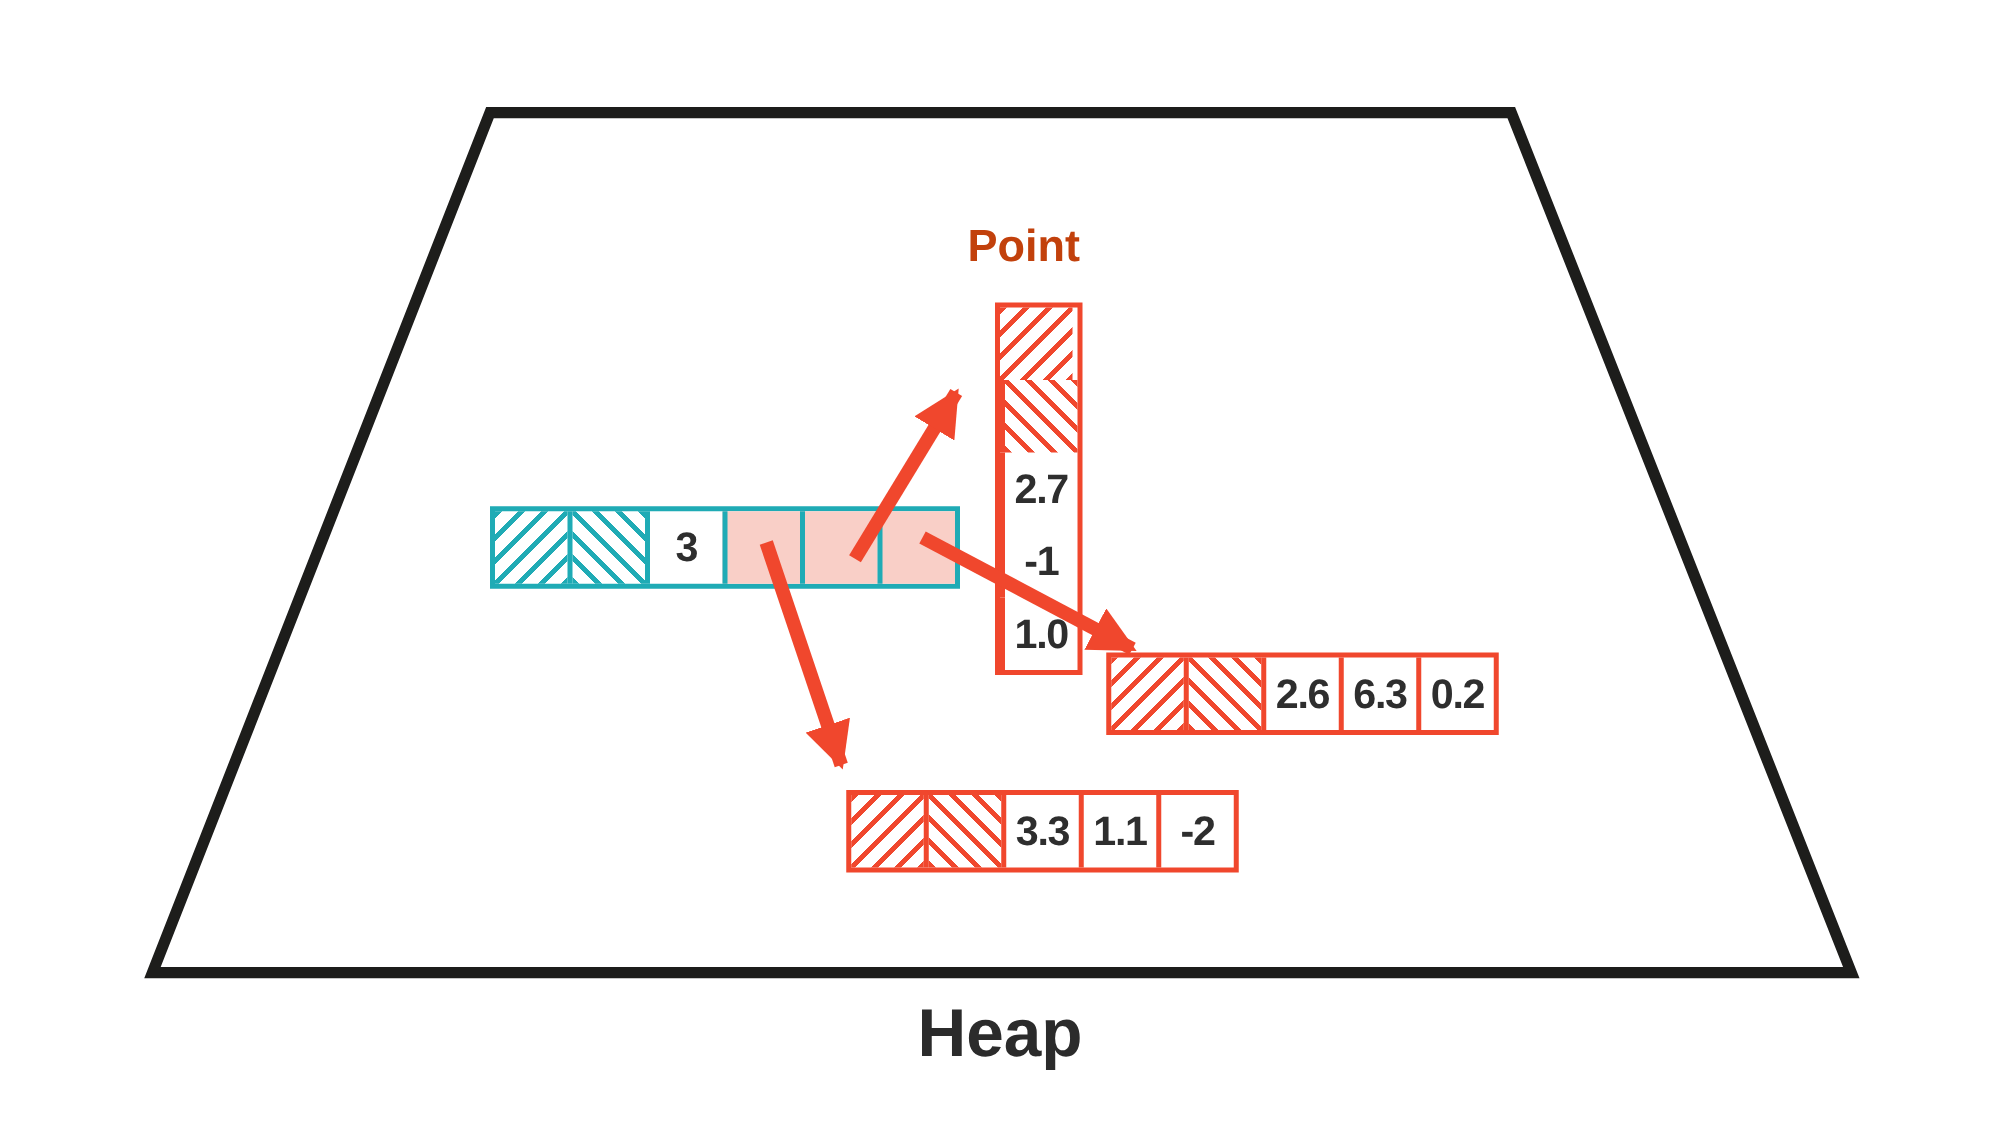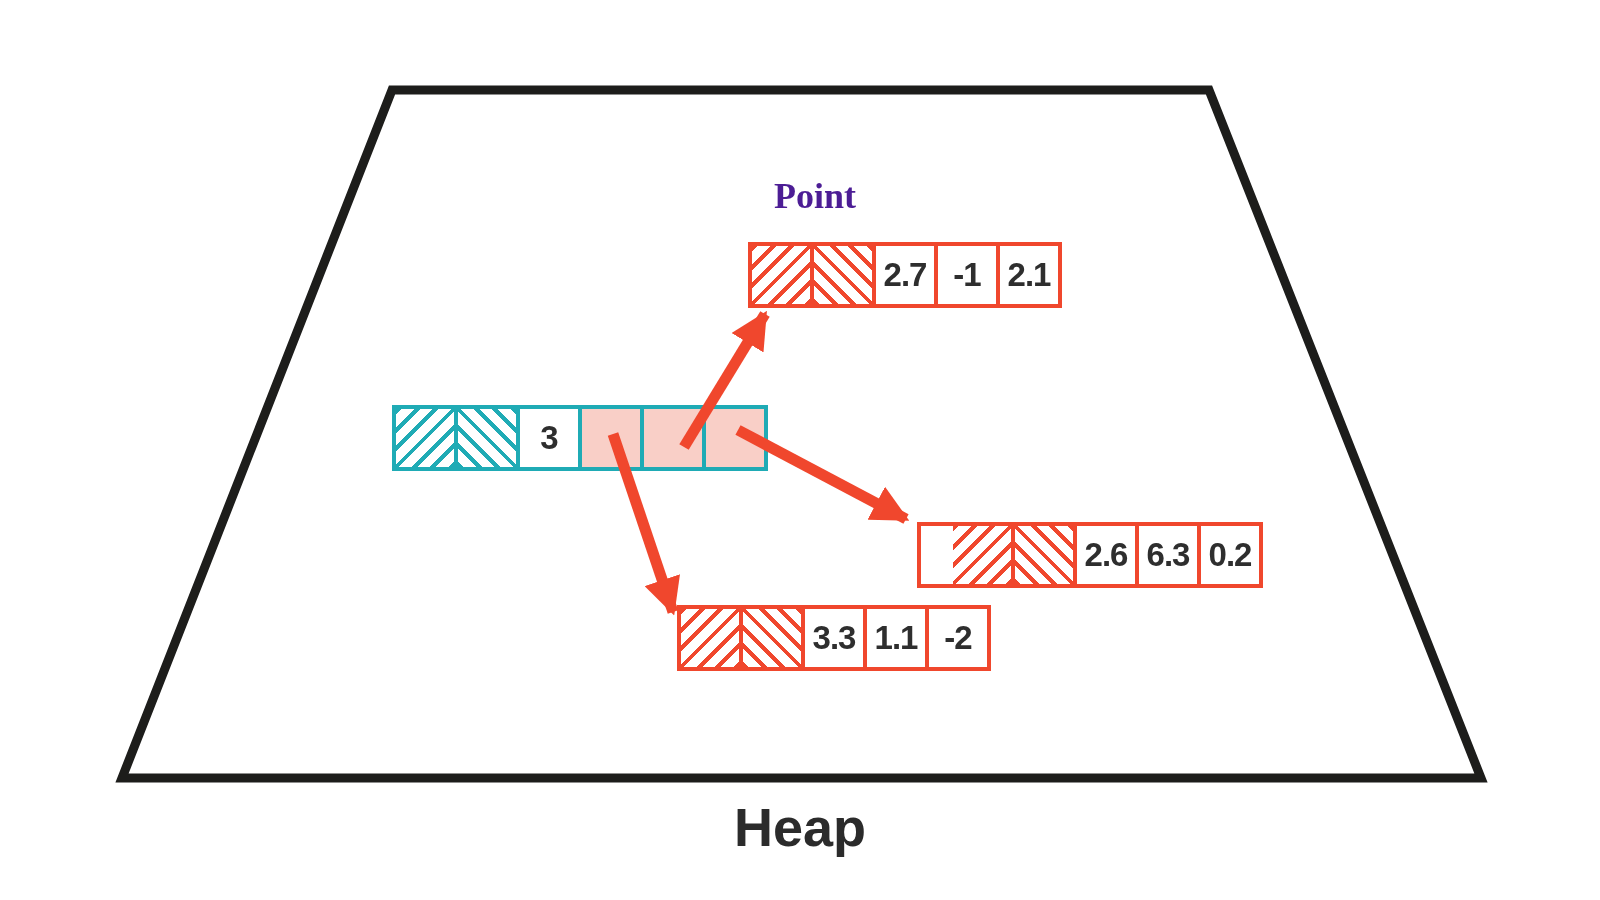--- a/index.html
+++ b/index.html
@@ -47,23 +47,23 @@
     border: 4px solid #1fabb5;
     left: 392px; top: 405px;
   }
   .pobj {
     --accent: #f0472d;
     border: 4px solid #f0472d;
   }
   .array .cell + .cell { border-left: 4px solid #1fabb5; }
   .pobj  .cell + .cell { border-left: 4px solid #f0472d; }
 
-  #pobj-0 { left: 748px; top: 242px; }
-  #pobj-1 { left: 917px; top: 522px; padding-left: 32px; }
-  #pobj-2 { left: 677px; top: 605px; }
+  #pobj-0 { left: 796px; top: 242px; flex-direction: column; }
+  #pobj-1 { left: 885px; top: 522px; }
+  #pobj-2 { left: 677px; top: 632px; }
 
   .hatch-a {
     background-image: repeating-linear-gradient(
       135deg, var(--accent) 0px, var(--accent) 4px,
       transparent 4px, transparent 13px);
   }
   .hatch-b {
     background-image: repeating-linear-gradient(
       45deg, var(--accent) 0px, var(--accent) 4px,
       transparent 4px, transparent 13px);
@@ -71,24 +71,24 @@
   .ref { background-color: #f9cfc7; }
   .teal-num { color: #1fabb5; font-size: 37px; }
 
   
   .label {
     position: absolute;
     z-index: 3;
     white-space: nowrap;
   }
   .mono {
-    font-family: Liberation Serif, serif;
+    font-family: Liberation Sans, sans-serif;
     font-weight: 700;
     font-size: 36px;
-    color: #4c1d95;
+    color: #c2410c;
     line-height: 1.1;
   }
   #array-label { left: 396px; top: 344px; }
   #point-label { left: 774px; top: 177px; }
   .heap-title {
     left: 0; top: 796px;
     width: 1600px;
     text-align: center;
     font-family: "Liberation Sans", sans-serif;
     font-weight: 700;
@@ -115,21 +115,21 @@
     <div class="cell ref"></div>
   </div>
 
   <div class="label mono" id="point-label">Point</div>
 
   <div class="mem pobj" id="pobj-0">
     <div class="cell hatch-a"></div>
     <div class="cell hatch-b"></div>
     <div class="cell">2.7</div>
     <div class="cell">-1</div>
-    <div class="cell">2.1</div>
+    <div class="cell">1.0</div>
   </div>
 
   <div class="mem pobj" id="pobj-1">
     <div class="cell hatch-a"></div>
     <div class="cell hatch-b"></div>
     <div class="cell">2.6</div>
     <div class="cell">6.3</div>
     <div class="cell">0.2</div>
   </div>
 

